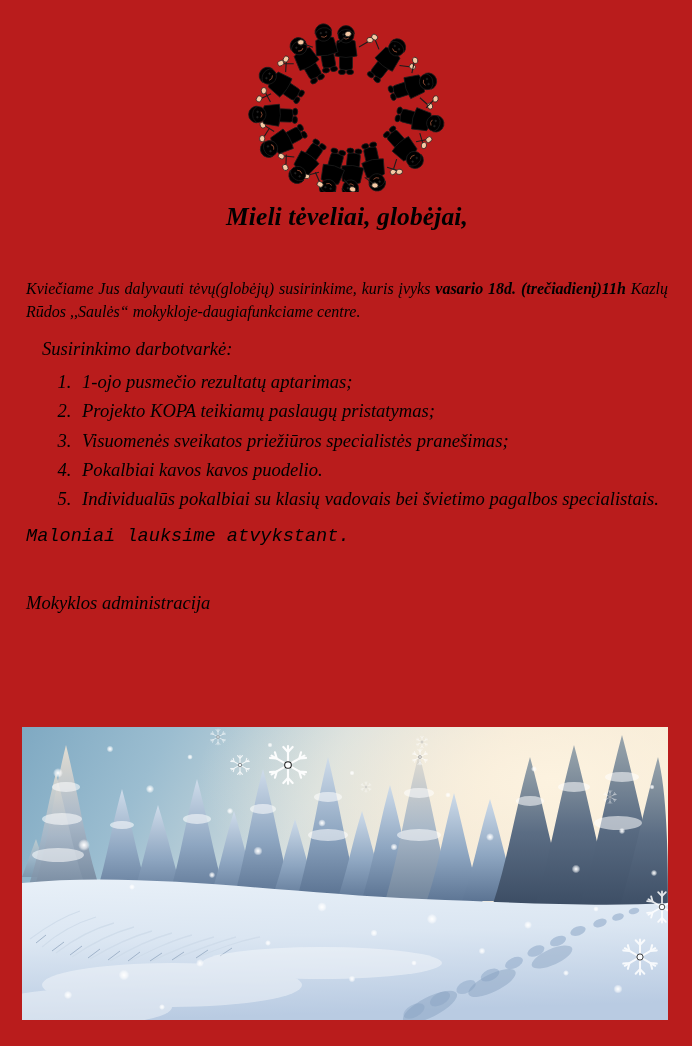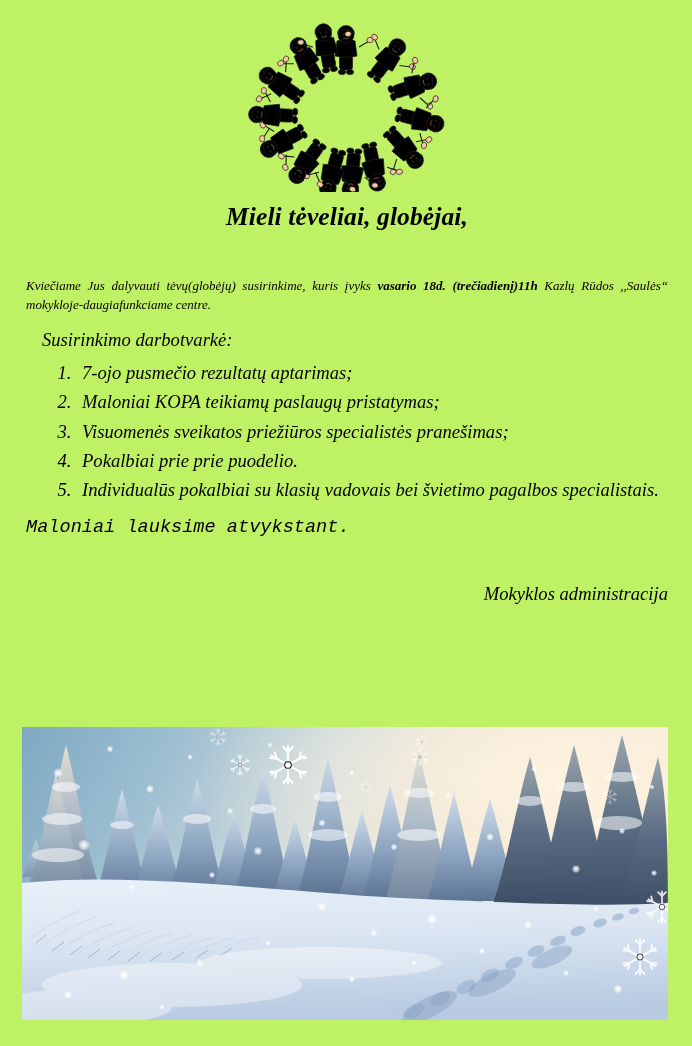--- a/index.html
+++ b/index.html
@@ -14,21 +14,21 @@
     position: relative;
     overflow: hidden;
     font-family: "Liberation Serif", "DejaVu Serif", serif;
     color: #000000;
   }
 
   .page {
     position: relative;
     width: 692px;
     height: 1046px;
-    background: #bef264;
+    background: #b91c1c;
   }
 
   
   .clipart-wrap {
     position: absolute;
     left: 0;
     top: 14px;
     width: 692px;
     height: 186px;
     display: flex;
@@ -54,21 +54,21 @@
   
   .body-col {
     position: absolute;
     left: 26px;
     top: 277px;
     width: 642px;
   }
 
   p.para {
     margin: 0 0 11px 0;
-    font-size: 13px;
+    font-size: 16px;
     font-style: italic;
     line-height: 1.46;
     text-align: justify;
     text-justify: inter-word;
   }
   p.para b, .bold-it {
     font-weight: bold;
     font-style: italic;
   }
 
@@ -98,21 +98,20 @@
     font-size: 18.6px;
     font-style: italic;
     line-height: 1.46;
     font-family: Liberation Mono, monospace;
   }
   .signature {
     margin: 39px 0 0 0;
     font-size: 18.6px;
     font-style: italic;
     line-height: 1.46;
-    text-align: right;
   }
 
   
   .photo {
     position: absolute;
     left: 22px;
     top: 727px;
     width: 646px;
     height: 293px;
     overflow: hidden;
@@ -271,24 +270,24 @@
 
   <div class="doc-title" data-name="page-title">Mieli tėveliai, globėjai,</div>
 
   <div class="body-col" data-name="document-body">
 
     <p class="para" data-name="invitation-paragraph"><span data-name="invitation-text-before">Kviečiame Jus dalyvauti tėvų(globėjų) susirinkime, kuris įvyks </span><b class="bold-it" data-name="meeting-datetime">vasario 18d. (trečiadienį)11h</b><span data-name="invitation-text-after"> Kazlų Rūdos ,,Saulės“ mokykloje-daugiafunkciame centre.</span></p>
 
     <p class="agenda-head" data-name="agenda-heading">Susirinkimo darbotvarkė:</p>
 
     <ol class="agenda" data-name="agenda-list">
-      <li data-name="agenda-item">7-ojo pusmečio rezultatų aptarimas;</li>
-      <li data-name="agenda-item">Maloniai KOPA teikiamų paslaugų pristatymas;</li>
+      <li data-name="agenda-item">1-ojo pusmečio rezultatų aptarimas;</li>
+      <li data-name="agenda-item">Projekto KOPA teikiamų paslaugų pristatymas;</li>
       <li data-name="agenda-item">Visuomenės sveikatos priežiūros specialistės pranešimas;</li>
-      <li data-name="agenda-item">Pokalbiai prie prie puodelio.</li>
+      <li data-name="agenda-item">Pokalbiai kavos kavos puodelio.</li>
       <li data-name="agenda-item">Individualūs pokalbiai su klasių vadovais bei švietimo pagalbos specialistais.</li>
     </ol>
 
     <p class="closing" data-name="closing-line">Maloniai lauksime atvykstant.</p>
     <p class="signature" data-name="signature-line">Mokyklos administracija</p>
   </div>
 
   <div class="photo" data-name="winter-forest-photo">
     <svg viewBox="0 0 646 293" preserveAspectRatio="none" xmlns="http://www.w3.org/2000/svg" data-name="winter-forest-svg">
       <defs>

